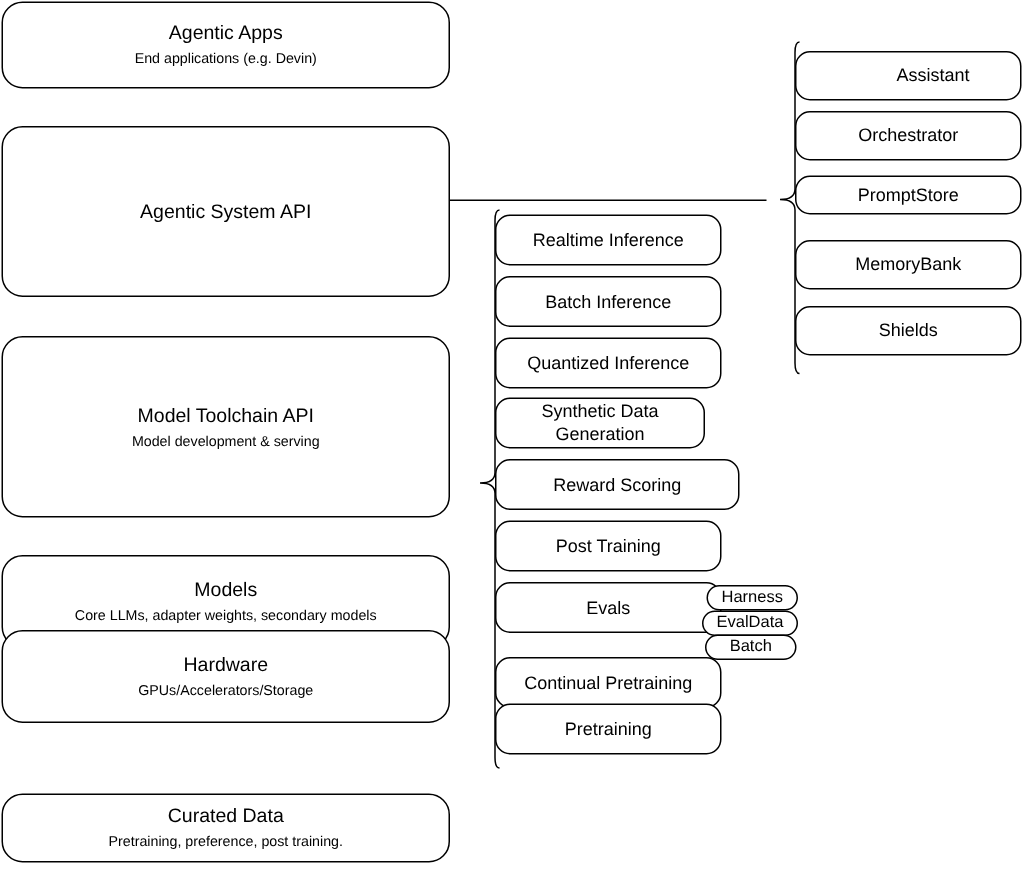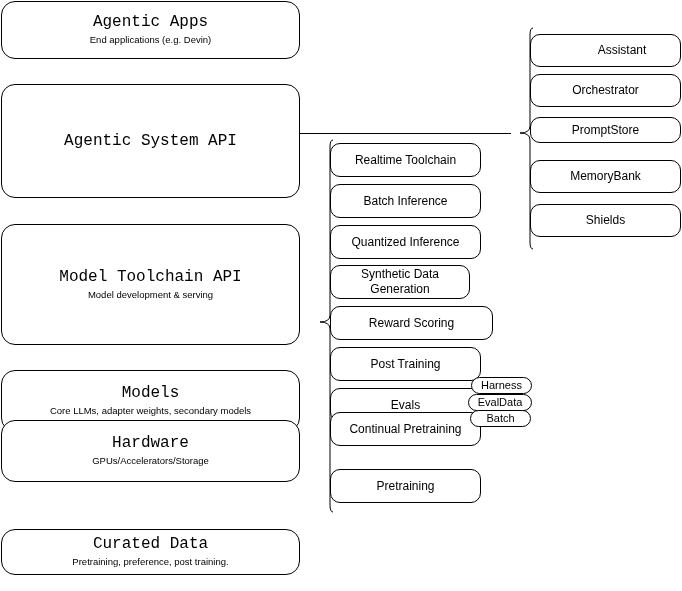--- a/index.html
+++ b/index.html
@@ -30,41 +30,41 @@
     display: flex;
     flex-direction: column;
     align-items: center;
     justify-content: center;
     text-align: center;
   }
   .stack-node {
     border-radius: 14px;
   }
   .stack-node .title {
-    font-size: 16px;
+    font-size: 13px;
     line-height: 16px;
     color: #000000;
-    font-family: Liberation Mono, monospace;
   }
   .stack-node .sub {
     font-size: 9.5px;
     line-height: 13px;
     margin-top: 3px;
     color: #000000;
   }
   .cap-node {
     border-radius: 10px;
     font-size: 12px;
     line-height: 15px;
   }
   .pill-node {
     border-radius: 9px;
     font-size: 11px;
     line-height: 13px;
     z-index: 6;
+    margin-top: 13px;
   }
   .brace-svg {
     position: absolute;
     overflow: visible;
     pointer-events: none;
   }
   .connector {
     position: absolute;
     background: #000000;
     height: 1px;
@@ -91,41 +91,41 @@
     </div>
     <div class="node stack-node" style="left: 1px; top: 420px; width: 299px; height: 62px;">
       <div class="title">Hardware</div>
       <div class="sub">GPUs/Accelerators/Storage</div>
     </div>
     <div class="node stack-node" style="left: 1px; top: 529px; width: 299px; height: 46px; align-items: center;">
       <div class="title">Curated Data</div>
       <div class="sub">Pretraining, preference, post training.</div>
     </div>
     <div class="node cap-node" style="left: 330px; top: 143px; width: 151px; height: 34px;">
-      <span>Realtime Toolchain</span>
+      <span>Realtime Inference</span>
     </div>
     <div class="node cap-node" style="left: 330px; top: 184px; width: 151px; height: 34px;">
       <span>Batch Inference</span>
     </div>
     <div class="node cap-node" style="left: 330px; top: 225px; width: 151px; height: 34px;">
       <span>Quantized Inference</span>
     </div>
     <div class="node cap-node" style="left: 330px; top: 265px; width: 140px; height: 34px;">
       <span>Synthetic Data Generation</span>
     </div>
     <div class="node cap-node" style="left: 330px; top: 306px; width: 163px; height: 34px;">
       <span>Reward Scoring</span>
     </div>
     <div class="node cap-node" style="left: 330px; top: 347px; width: 151px; height: 34px;">
       <span>Post Training</span>
     </div>
     <div class="node cap-node" style="left: 330px; top: 388px; width: 151px; height: 34px;">
       <span>Evals</span>
     </div>
-    <div class="node cap-node" style="left: 330px; top: 412px; width: 151px; height: 34px; justify-content: center;">
+    <div class="node cap-node" style="left: 330px; top: 438px; width: 151px; height: 34px; justify-content: center;">
       <span>Continual Pretraining</span>
     </div>
     <div class="node cap-node" style="left: 330px; top: 469px; width: 151px; height: 34px;">
       <span>Pretraining</span>
     </div>
     <div class="node cap-node" style="left: 530px; top: 34px; width: 151px; height: 33px; padding-left: 33px;">
       <span>Assistant</span>
     </div>
     <div class="node cap-node" style="left: 530px; top: 74px; width: 151px; height: 33px;">
       <span>Orchestrator</span>

